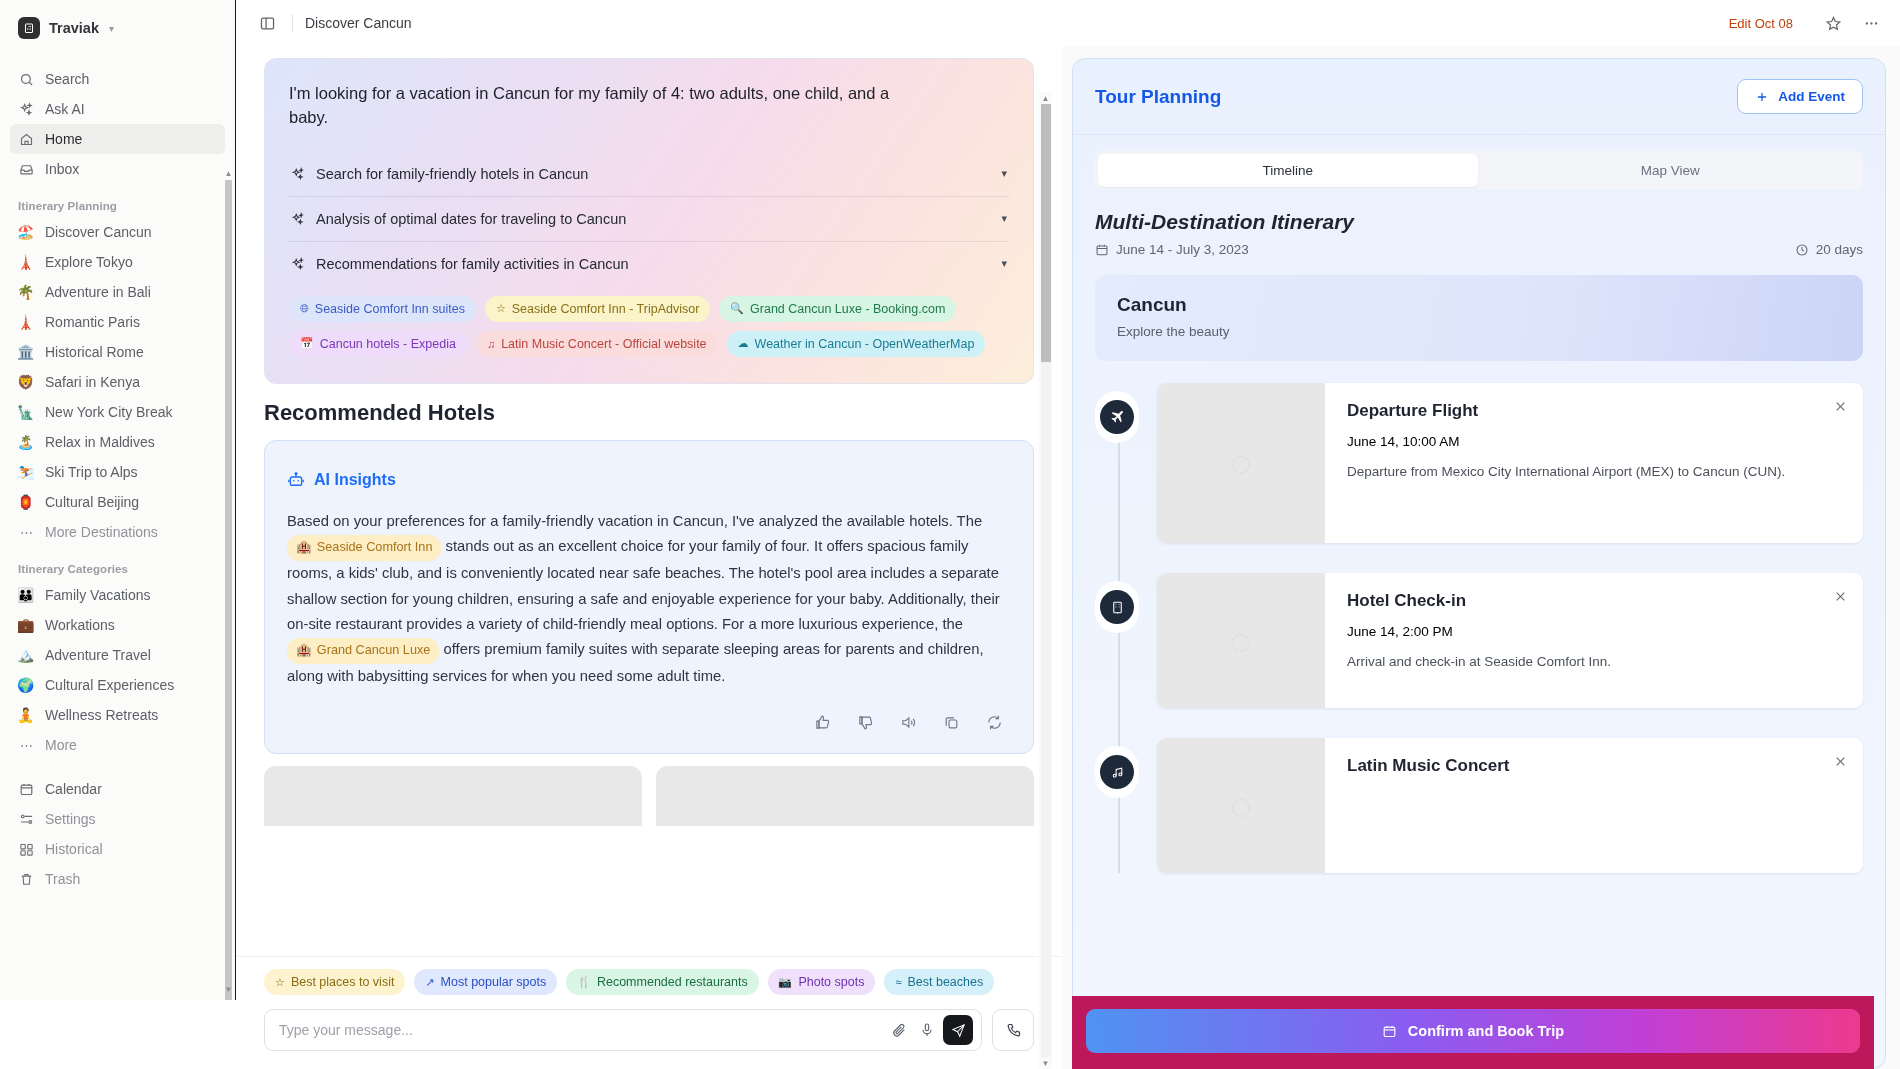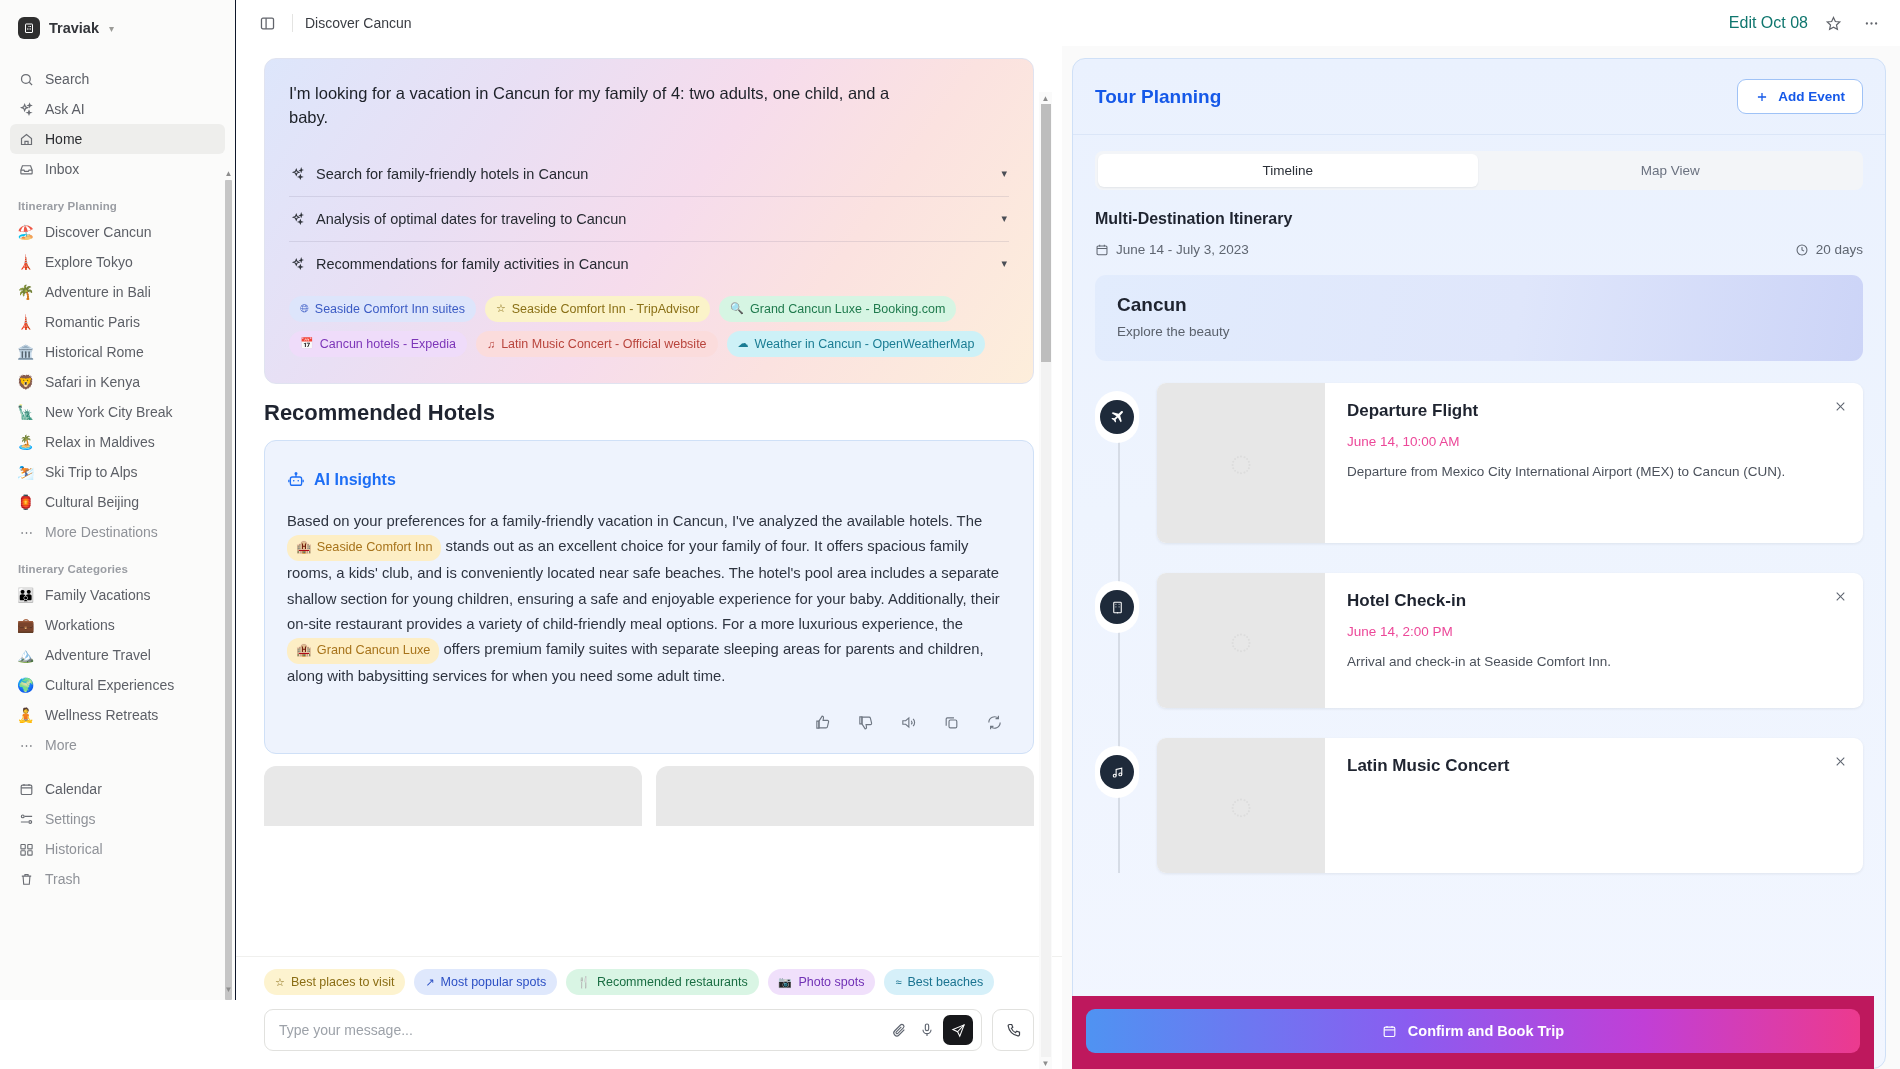--- a/index.html
+++ b/index.html
@@ -74,21 +74,21 @@
     padding: 0 16px 0 18px; background: #fff; gap: 12px;
   }
   .tb-icon {
     width: 26px; height: 26px; border-radius: 5px;
     display: flex; align-items: center; justify-content: center;
     color: #60636a; cursor: pointer;
   }
   .tb-divider { width: 1px; height: 18px; background: #e4e4e2; }
   .tb-title { font-size: 14px; color: #3a3d43; }
   .tb-spacer { flex: 1; }
-  .tb-edit { font-size: 16px; color: #0f766e; margin-right: 0; }
+  .tb-edit { font-size: 13px; color: #c2410c; margin-right: 15px; }
 
   .panes { flex: 1; display: flex; min-height: 0; background:#fff; }
 
   
   .chat-pane {
     flex: 0 0 826px; width: 826px; position: relative;
     display: flex; flex-direction: column; min-height: 0;
   }
   .chat-scroll {
     flex: 1; overflow: hidden; position: relative;
@@ -201,21 +201,21 @@
   .tour-body { padding: 16px 22px 0; flex: 1; min-height: 0; overflow: hidden; position: relative; }
   .tabs {
     display: flex; background: #f3f5f8; border-radius: 8px; padding: 3px; gap: 3px;
   }
   .tab {
     flex: 1; text-align: center; font-size: 13.5px; color: #6b7280;
     padding: 9px 0; border-radius: 6px; cursor: pointer;
   }
   .tab.active { background: #fff; color: #2b3038; box-shadow: 0 1px 2px rgba(16,24,40,.07); }
 
-  .itin-title { font-size: 16px; font-weight: 700; color: #1f2430; margin: 20px 0 14px; }
+  .itin-title { font-size: 21px; font-weight: 700; color: #1f2430; margin: 20px 0 8px; font-style: italic; }
   .itin-meta { display: flex; align-items: flex-start; justify-content: space-between; font-size: 13.5px; color: #5f6671; }
   .meta-l, .meta-r { display: inline-flex; align-items: center; gap: 7px; }
 
   .dest-banner {
     margin-top: 18px; border-radius: 11px; padding: 19px 22px 22px;
     background: linear-gradient(100deg, #e2ecfd 0%, #dfe6fb 55%, #ccd4f7 100%);
   }
   .dest-name { font-size: 19px; font-weight: 700; color: #1f2430; }
   .dest-sub { font-size: 13.5px; color: #5a616c; margin-top: 8px; }
 
@@ -236,21 +236,21 @@
     display: flex; background: #fff; border-radius: 9px; overflow: hidden;
     box-shadow: 0 1px 3px rgba(16,24,40,.08); position: relative;
   }
   .ev-thumb { width: 168px; flex: 0 0 168px; background: #e7e7e7; position: relative; }
   .ev-thumb::after {
     content: "\25CC"; position: absolute; left: 50%; top: 50%;
     transform: translate(-50%,-50%); font-size: 38px; color: #dcdcdc;
   }
   .ev-body { flex: 1; padding: 18px 22px 22px; min-width: 0; }
   .ev-title { font-size: 17px; font-weight: 700; color: #1f2430; }
-  .ev-time { font-size: 13.5px; color: #ec4899; margin-top: 13px; }
+  .ev-time { font-size: 13.5px; color: #000000; margin-top: 13px; }
   .ev-desc { font-size: 13.5px; color: #4b515b; margin-top: 13px; line-height: 1.55; }
   .ev-close {
     position: absolute; right: 12px; top: 12px; width: 22px; height: 22px;
     display: flex; align-items: center; justify-content: center;
     color: #5c636e; font-size: 14px; cursor: pointer; border-radius: 50%;
   }
   .ev-card.h200 .ev-body { min-height: 160px; }
   .ev-card.h150 .ev-body { min-height: 135px; }
 
   .confirm-bar {

